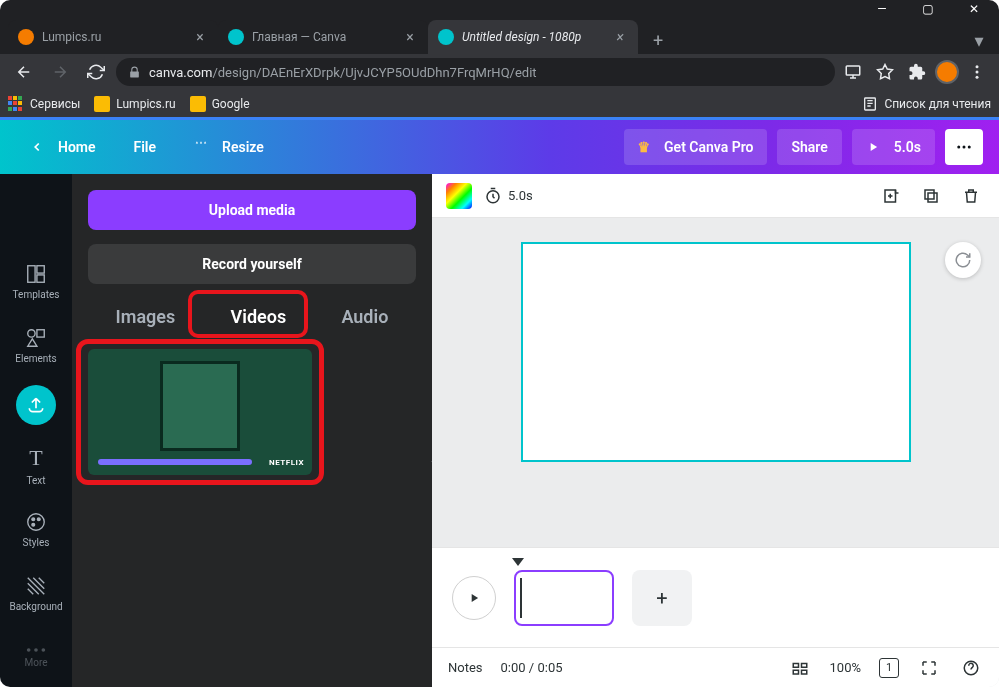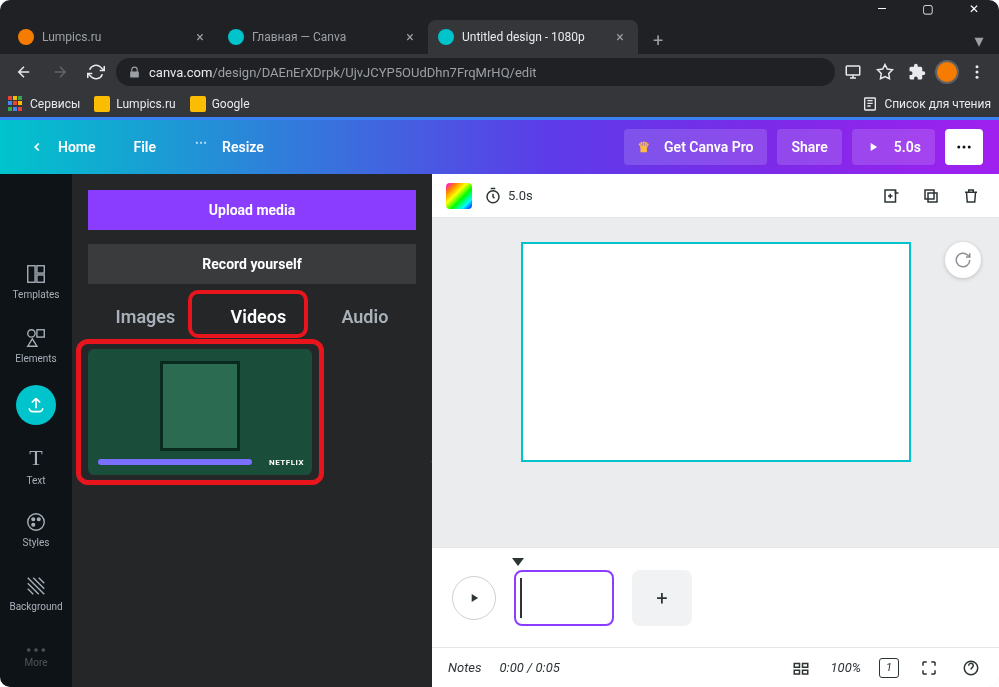--- a/index.html
+++ b/index.html
@@ -5,21 +5,21 @@
 * { box-sizing: border-box; margin: 0; padding: 0; font-family: -apple-system, BlinkMacSystemFont, "Segoe UI", Roboto, Arial, sans-serif; }
 body { width: 999px; height: 687px; background: #fff; overflow: hidden; border-radius: 10px; }
 
 
 .titlebar { height: 18px; background: #202124; display: flex; justify-content: flex-end; align-items: center; padding: 0 2px; }
 .titlebar .btn { width: 46px; height: 18px; display: flex; align-items: center; justify-content: center; color: #fff; font-size: 12px; }
 
 
 .tabstrip { height: 36px; background: #202124; display: flex; align-items: flex-end; padding-left: 8px; }
 .tab { height: 34px; min-width: 210px; max-width: 220px; background: #202124; color: #9aa0a6; display: flex; align-items: center; padding: 0 10px; gap: 8px; font-size: 12px; border-radius: 8px 8px 0 0; position: relative; }
-.tab.active { background: #35363a; color: #e8eaed; }
+.tab.active { background: #35363a; color: #e8eaed; font-style: italic; }
 .tab .favicon { width: 16px; height: 16px; border-radius: 50%; flex: none; }
 .tab .title { flex: 1; white-space: nowrap; overflow: hidden; text-overflow: ellipsis; }
 .tab .close { width: 16px; height: 16px; display: flex; align-items: center; justify-content: center; color: #9aa0a6; font-size: 14px; }
 .newtab { width: 28px; height: 28px; margin-left: 6px; display: flex; align-items: center; justify-content: center; color: #9aa0a6; font-size: 18px; }
 
 
 .addrbar { height: 36px; background: #35363a; display: flex; align-items: center; padding: 0 8px; gap: 4px; }
 .nav-icon { width: 32px; height: 32px; display: flex; align-items: center; justify-content: center; color: #9aa0a6; border-radius: 50%; }
 .nav-icon.enabled { color: #e8eaed; }
 .omnibox { flex: 1; height: 28px; background: #202124; border-radius: 14px; display: flex; align-items: center; padding: 0 12px; gap: 8px; color: #9aa0a6; font-size: 13px; }
@@ -45,21 +45,21 @@
 .main { display: flex; height: 513px; }
 
 
 .rail { width: 72px; background: #0e1318; display: flex; flex-direction: column; align-items: center; padding-top: 10px; gap: 4px; justify-content: flex-end; }
 .rail-item { width: 72px; height: 60px; display: flex; flex-direction: column; align-items: center; justify-content: center; gap: 4px; color: #a8b0b9; font-size: 10px; }
 .rail-item .ricon { font-size: 20px; }
 .rail-upload { width: 40px; height: 40px; border-radius: 50%; background: #00c4cc; display: flex; align-items: center; justify-content: center; color: #fff; font-size: 18px; margin: 6px 0; }
 
 
 .panel { width: 360px; background: #252627; padding: 16px; display: flex; flex-direction: column; gap: 14px; position: relative; }
-.panel .btn-primary { height: 40px; border-radius: 0; display: flex; align-items: center; justify-content: center; font-weight: 700; font-size: 14px; color: #fff; }
+.panel .btn-primary { height: 40px; border-radius: 8px; display: flex; align-items: center; justify-content: center; font-weight: 700; font-size: 14px; color: #fff; }
 .panel .btn-purple { background: #8b3dff; }
 .panel .btn-dark { background: #3a3b3c; }
 .tabs { display: flex; justify-content: space-around; color: #a8b0b9; font-size: 18px; font-weight: 600; position: relative; }
 .tabs .ptab { padding: 8px 4px; position: relative; }
 .tabs .ptab.active { color: #fff; }
 .tabs .ptab.active::after { content: ""; position: absolute; left: 0; right: 0; bottom: -2px; height: 2px; background: #fff; }
 .tabs-highlight { position: absolute; border: 4px solid #e8151c; border-radius: 10px; pointer-events: none; }
 .thumb-wrap { position: relative; }
 .thumb-highlight { position: absolute; border: 5px solid #e8151c; border-radius: 12px; pointer-events: none; }
 .thumb { width: 224px; height: 126px; background: #1a4d3a; border-radius: 6px; position: relative; overflow: hidden; }
@@ -79,21 +79,21 @@
 
 
 .timeline { height: 100px; background: #fff; border-top: 1px solid #e5e5e5; display: flex; align-items: center; padding: 0 20px; gap: 18px; }
 .play-btn { width: 44px; height: 44px; border: 1px solid #d0d0d0; border-radius: 50%; display: flex; align-items: center; justify-content: center; font-size: 14px; }
 .clip { width: 100px; height: 56px; border: 2px solid #8b3dff; border-radius: 8px; background: #fff; position: relative; }
 .clip::before { content: ""; position: absolute; left: 4px; top: 6px; bottom: 6px; width: 2px; background: #2d3436; }
 .clip-marker { position: absolute; left: -2px; top: -12px; width: 0; height: 0; border-left: 6px solid transparent; border-right: 6px solid transparent; border-top: 8px solid #2d3436; }
 .add-clip { width: 60px; height: 56px; background: #f1f2f3; border-radius: 8px; display: flex; align-items: center; justify-content: center; color: #2d3436; font-size: 20px; }
 
 
-.bottombar { height: 40px; background: #fff; border-top: 1px solid #e5e5e5; display: flex; align-items: center; padding: 0 16px; gap: 18px; font-size: 13px; color: #2d3436; font-style: italic; }
+.bottombar { height: 40px; background: #fff; border-top: 1px solid #e5e5e5; display: flex; align-items: center; padding: 0 16px; gap: 18px; font-size: 13px; color: #2d3436; }
 .bottombar .sp { flex: 1; }
 .bb-icon { width: 24px; height: 24px; display: flex; align-items: center; justify-content: center; }
 
 svg { display: block; }
 </style>
 </head>
 <body>
 
 <div class="titlebar">
   <div class="btn">—</div>

